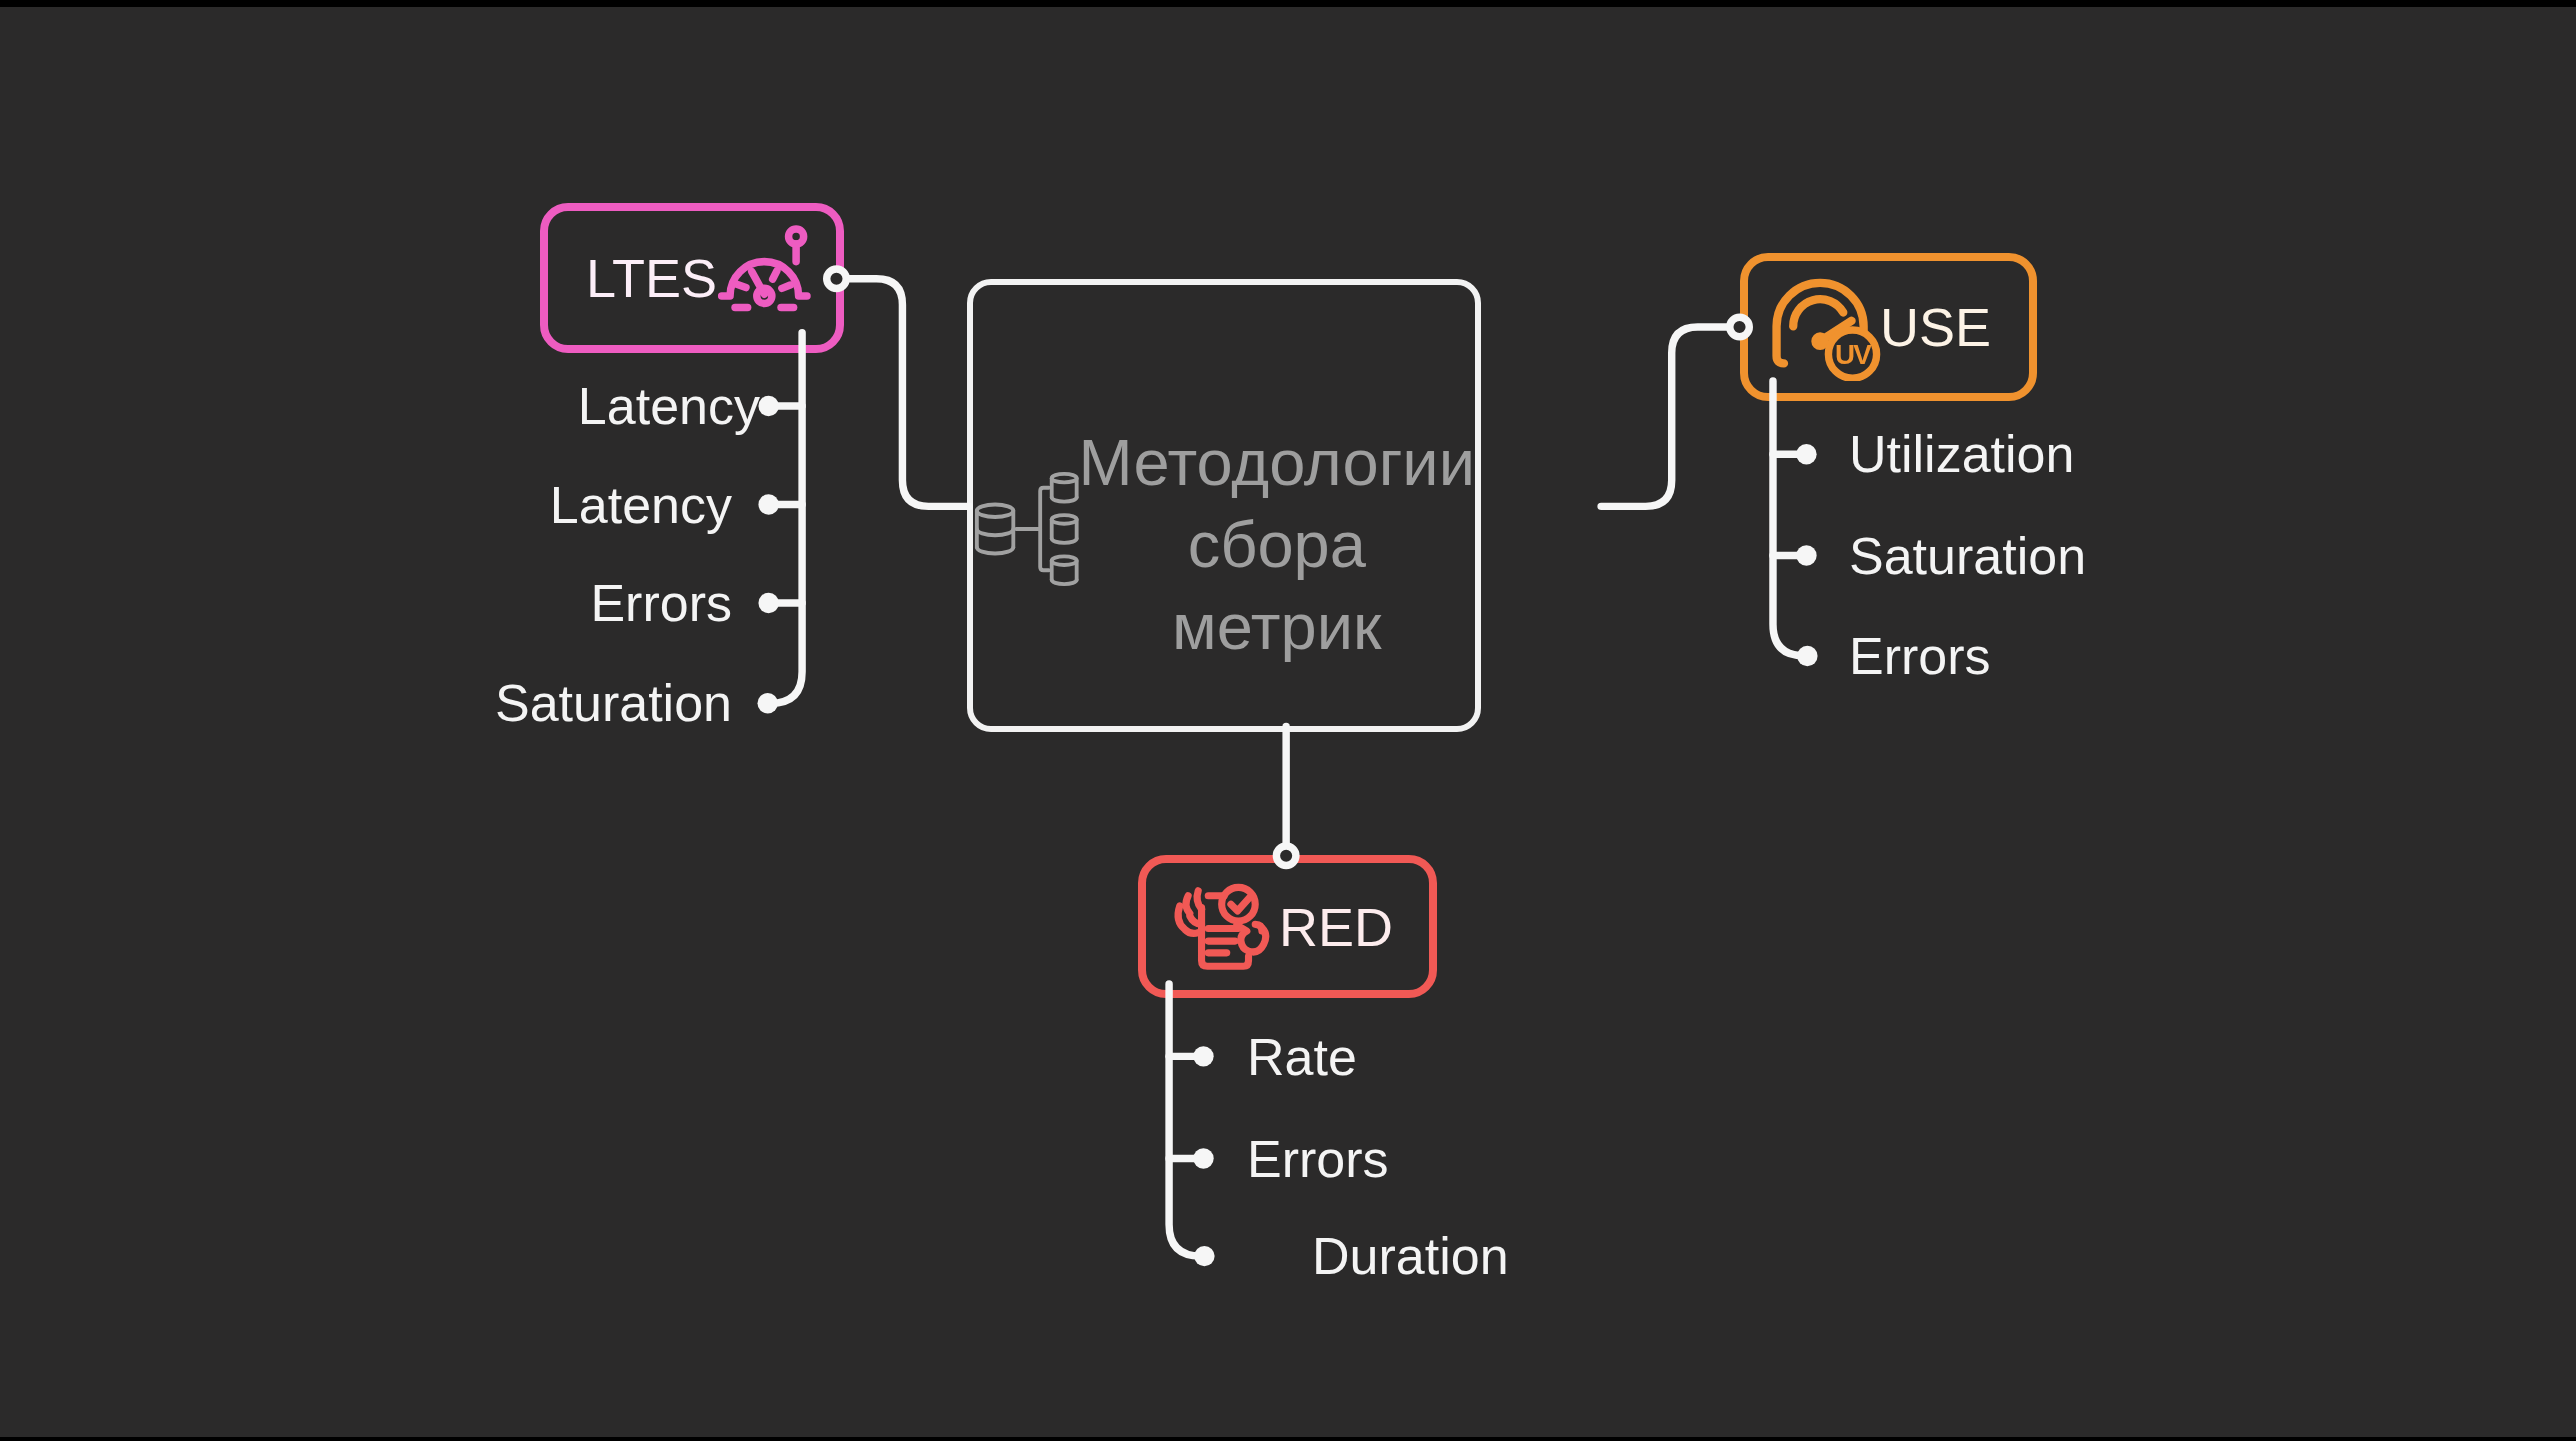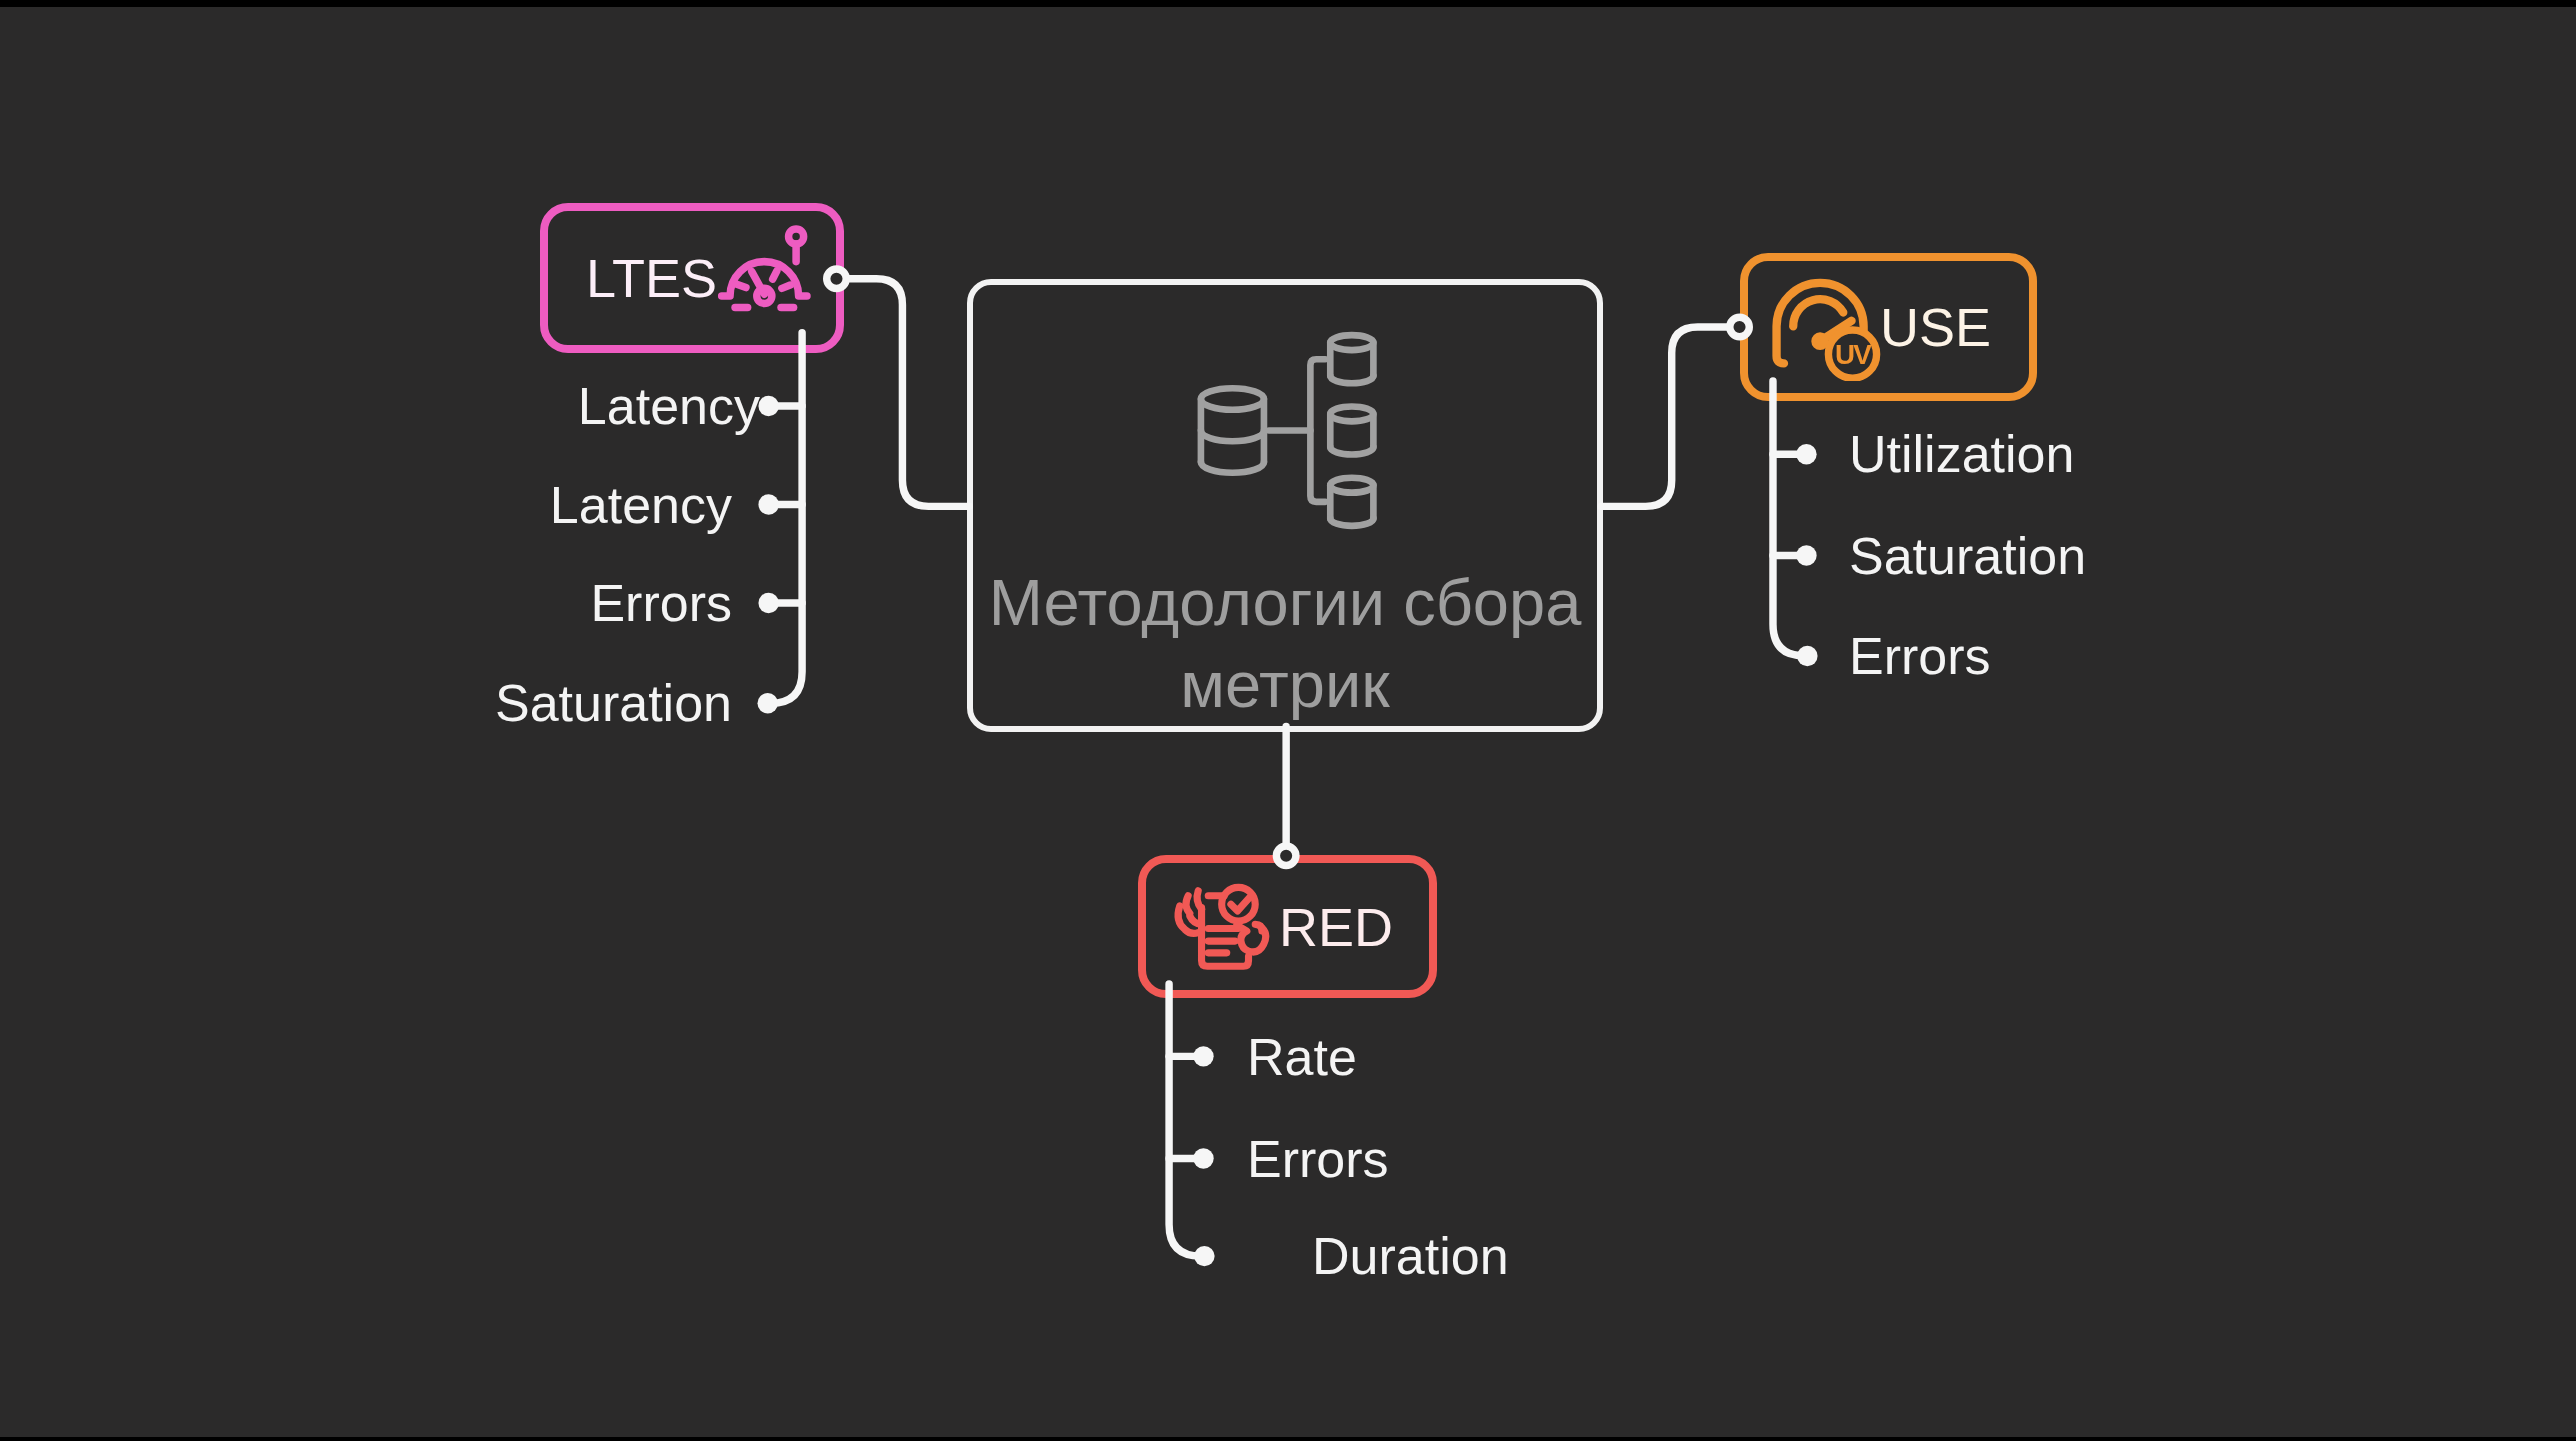--- a/index.html
+++ b/index.html
@@ -73,25 +73,25 @@
   
   #box-red {
     left: 1138px; top: 855px; width: 299px; height: 143px;
     border: 8.4px solid #f15955;
   }
   #box-red .node-label { left: 133px; color: #fdeced; }
   #box-red .node-icon { left: 22px; top: 11px; }
 
   
   #box-center {
-    left: 967px; top: 279px; width: 636px; height: 453px;
+    left: 967px; top: 279px; width: 514px; height: 453px;
     border: 6.5px solid #f2f2f2;
     border-radius: 24px;
     display: flex;
-    flex-direction: column;
+    flex-direction: row;
     align-items: center;
     padding-top: 46px;
   }
   #center-title {
     margin-top: 32px;
     width: 617px;
     text-align: center;
     font-size: 65px;
     line-height: 82px;
     color: #9e9e9e;

